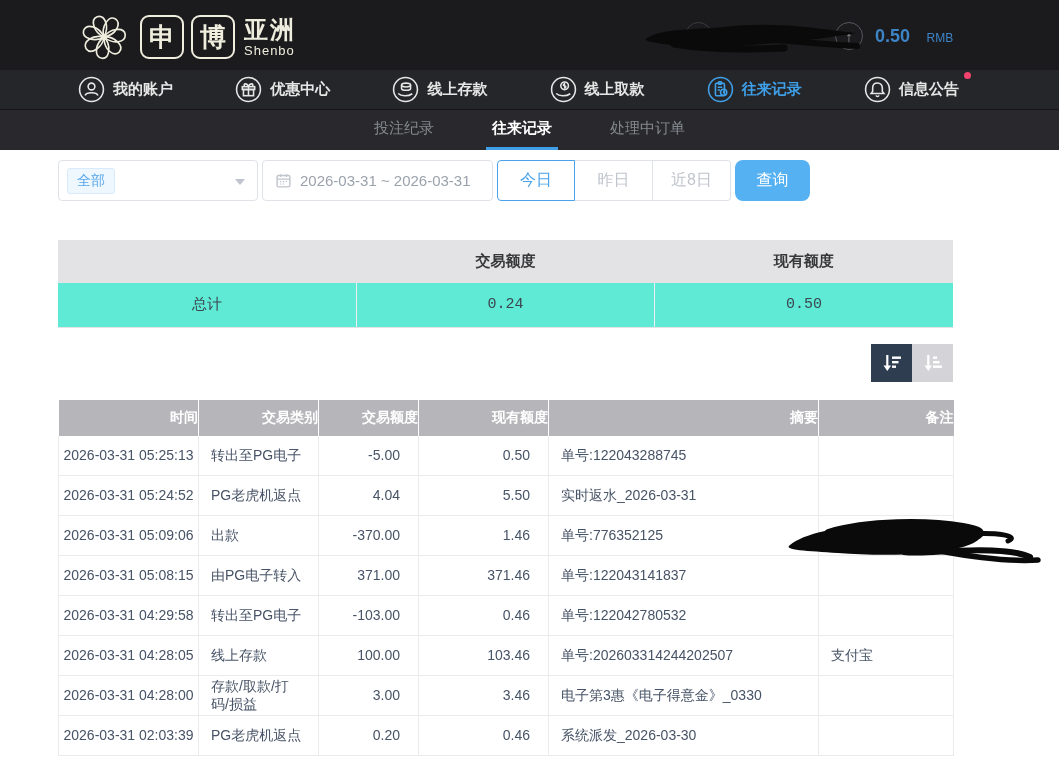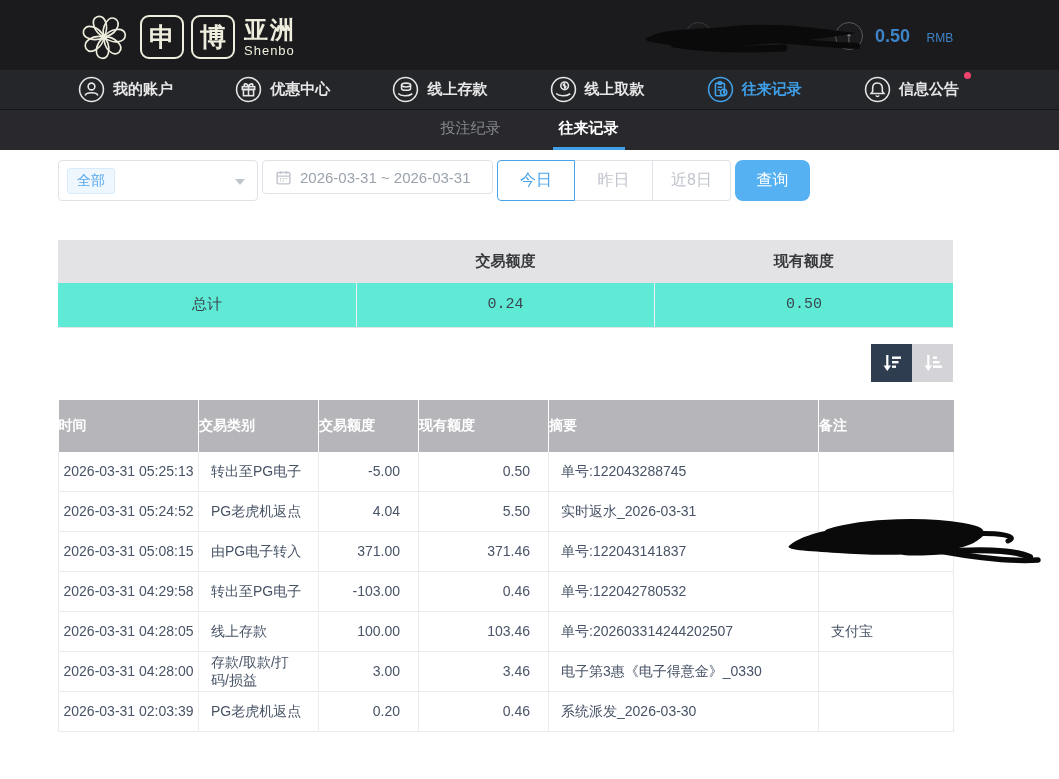--- a/index.html
+++ b/index.html
@@ -43,21 +43,21 @@
   
   .content { width:895px; margin-left:58px; }
 
   
   .filters { display:flex; margin-top:10px; gap:4px; }
   .sel { position:relative; width:200px; height:41px; border:1px solid #dfe3e8; border-radius:4px; background:#fff;
          display:flex; align-items:center; padding:0 26px 0 8px; cursor:pointer; }
   .chip { background:#eef6fe; border:1px solid #d7ebfc; color:#57a7ea; font-size:14px; padding:3px 9px; border-radius:3px; }
   .caret { position:absolute; right:12px; top:18px; width:0; height:0; border-left:5px solid transparent;
            border-right:5px solid transparent; border-top:6px solid #c0c4cc; }
-  .datebox { width:231px; height:34px; border:1px solid #dfe3e8; border-radius:4px; background:#fff;
+  .datebox { width:231px; height:41px; border:1px solid #dfe3e8; border-radius:4px; background:#fff;
              display:flex; align-items:center; gap:8px; padding:0 12px; cursor:pointer; }
   .datebox .dtxt { color:#9aa2ac; font-size:15px; white-space:nowrap; }
   .btngroup { display:flex; }
   .qbtn { width:78px; height:41px; background:#fff; border:1px solid #dfe3e8; color:#c0c4cc; font-size:16px; cursor:pointer;
           display:flex; align-items:center; justify-content:center; }
   .qbtn + .qbtn { border-left:none; }
   .qbtn:first-child { border-radius:4px 0 0 4px; }
   .qbtn:last-child { border-radius:0 4px 4px 0; }
   .qbtn.active { border:1px solid #4aa3ea; color:#4aa3ea; z-index:1; }
   .searchbtn { width:75px; height:41px; background:#55b1f1; border:none; border-radius:8px; color:#fff; font-size:16px; cursor:pointer;
@@ -71,21 +71,21 @@
   .summary tbody td:last-child { border-right:none; }
 
   
   .sortbar { margin-top:16px; display:flex; justify-content:flex-end; }
   .sortbtn { width:41px; height:38px; display:flex; align-items:center; justify-content:center; cursor:pointer; }
   .sortbtn.dark { background:#2e3d50; }
   .sortbtn.light { background:#d4d4d8; }
 
   
   .maintbl { margin-top:18px; width:100%; border-collapse:collapse; table-layout:fixed; }
-  .maintbl thead td { height:52px; background:#b6b6ba; color:#fff; font-size:14px; font-weight:bold; text-align:left;
+  .maintbl thead td { height:36px; background:#b6b6ba; color:#fff; font-size:14px; font-weight:bold; text-align:right;
                       border-right:1px solid #fff; }
   .maintbl thead td:last-child { border-right:none; }
   .maintbl tbody td { height:40px; background:#fff; color:#475366; font-size:14px; padding:0 12px; line-height:1.25;
                       border-bottom:1px solid #ebebee; border-right:1px solid #ebebee; vertical-align:middle; }
   .maintbl tbody tr td:first-child { border-left:1px solid #ebebee; text-align:center; padding:3px 4px; }
   .maintbl td.num { text-align:right; padding-right:18px; }
   .scribble-tbl { position:absolute; left:768px; top:512px; pointer-events:none; }
 </style>
 </head>
 <body>
@@ -182,20 +182,21 @@
         <path d="M10.7 17.2 c.3 1.4 2.3 1.4 2.6 0"></path>
       </svg>
       <span>信息公告</span>
       <span class="nav-dot"></span>
     </div>
   </div>
 
   <div class="subnav">
     <div class="subtab">投注纪录</div>
     <div class="subtab active">往来记录</div>
+    <div class="subtab">处理中订单</div>
   </div>
 
   <div class="content">
 
     <div class="filters">
       <div class="sel">
         <span class="chip">全部</span>
         <span class="caret"></span>
       </div>
       <div class="datebox">
@@ -282,20 +283,28 @@
         </tr>
         <tr>
           <td>2026-03-31 05:24:52</td>
           <td>PG老虎机返点</td>
           <td class="num">4.04</td>
           <td class="num">5.50</td>
           <td>实时返水_2026-03-31</td>
           <td></td>
         </tr>
         <tr>
+          <td>2026-03-31 05:09:06</td>
+          <td>出款</td>
+          <td class="num">-370.00</td>
+          <td class="num">1.46</td>
+          <td>单号:776352125</td>
+          <td></td>
+        </tr>
+        <tr>
           <td>2026-03-31 05:08:15</td>
           <td>由PG电子转入</td>
           <td class="num">371.00</td>
           <td class="num">371.46</td>
           <td>单号:122043141837</td>
           <td></td>
         </tr>
         <tr>
           <td>2026-03-31 04:29:58</td>
           <td>转出至PG电子</td>

